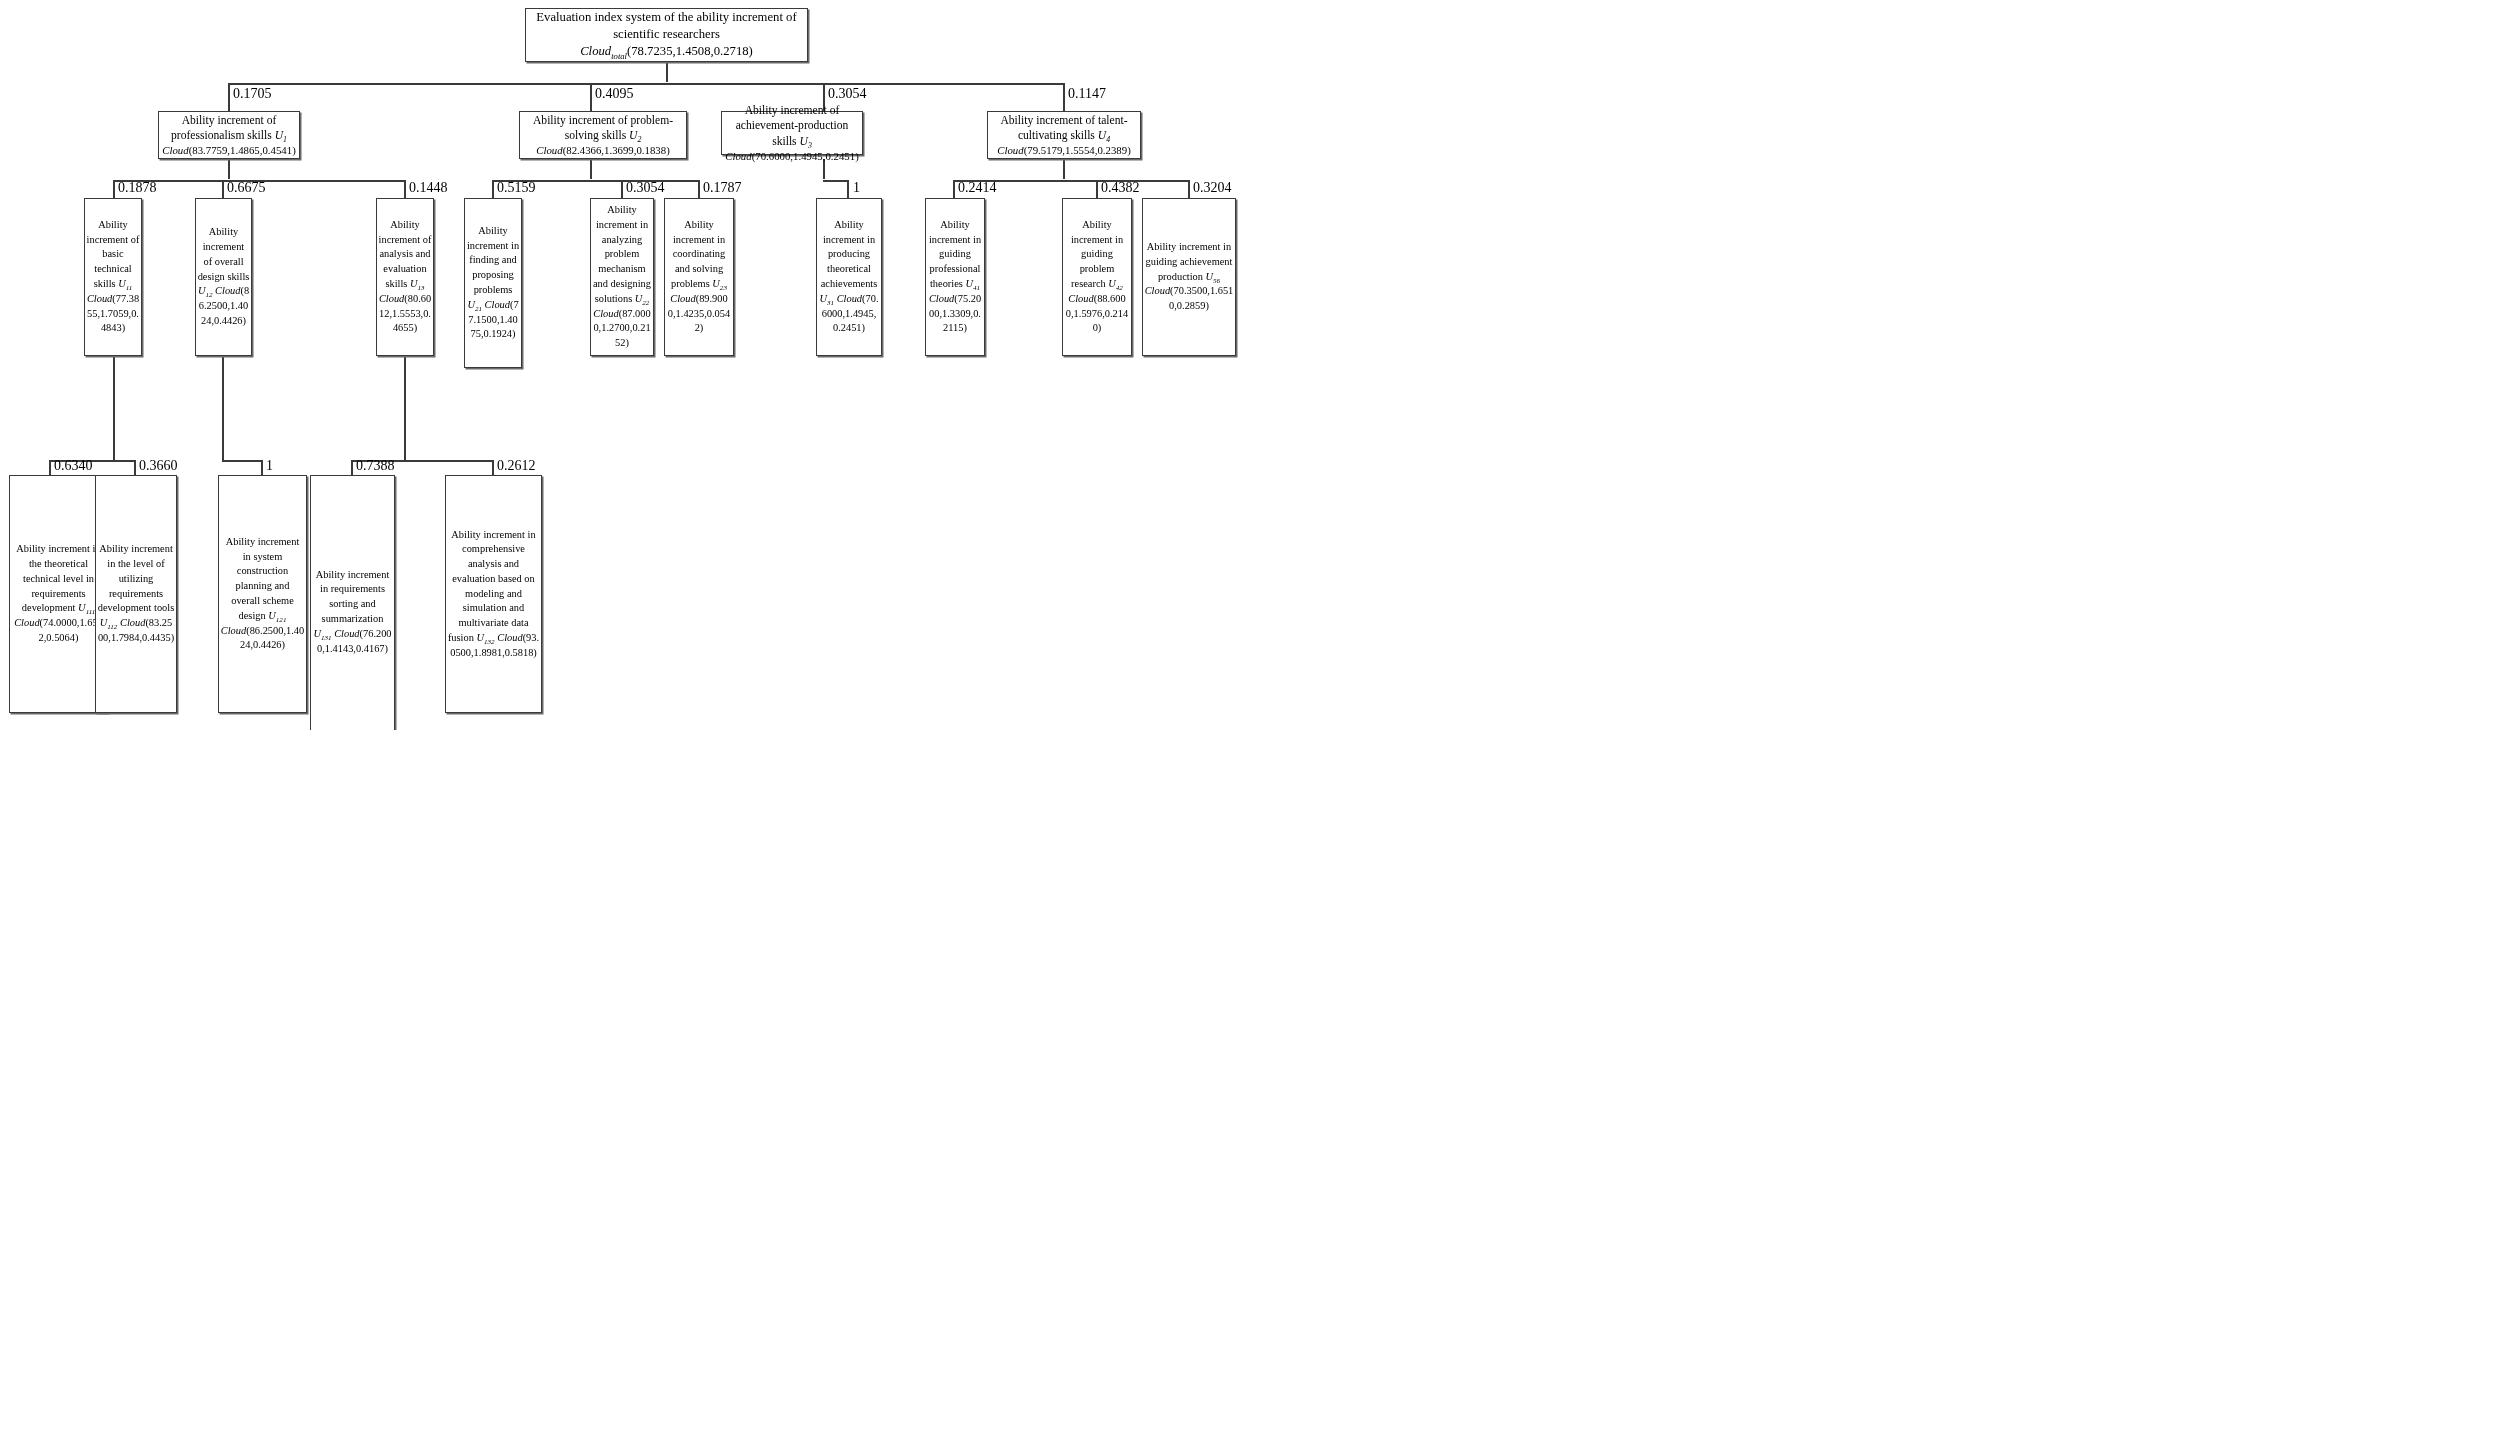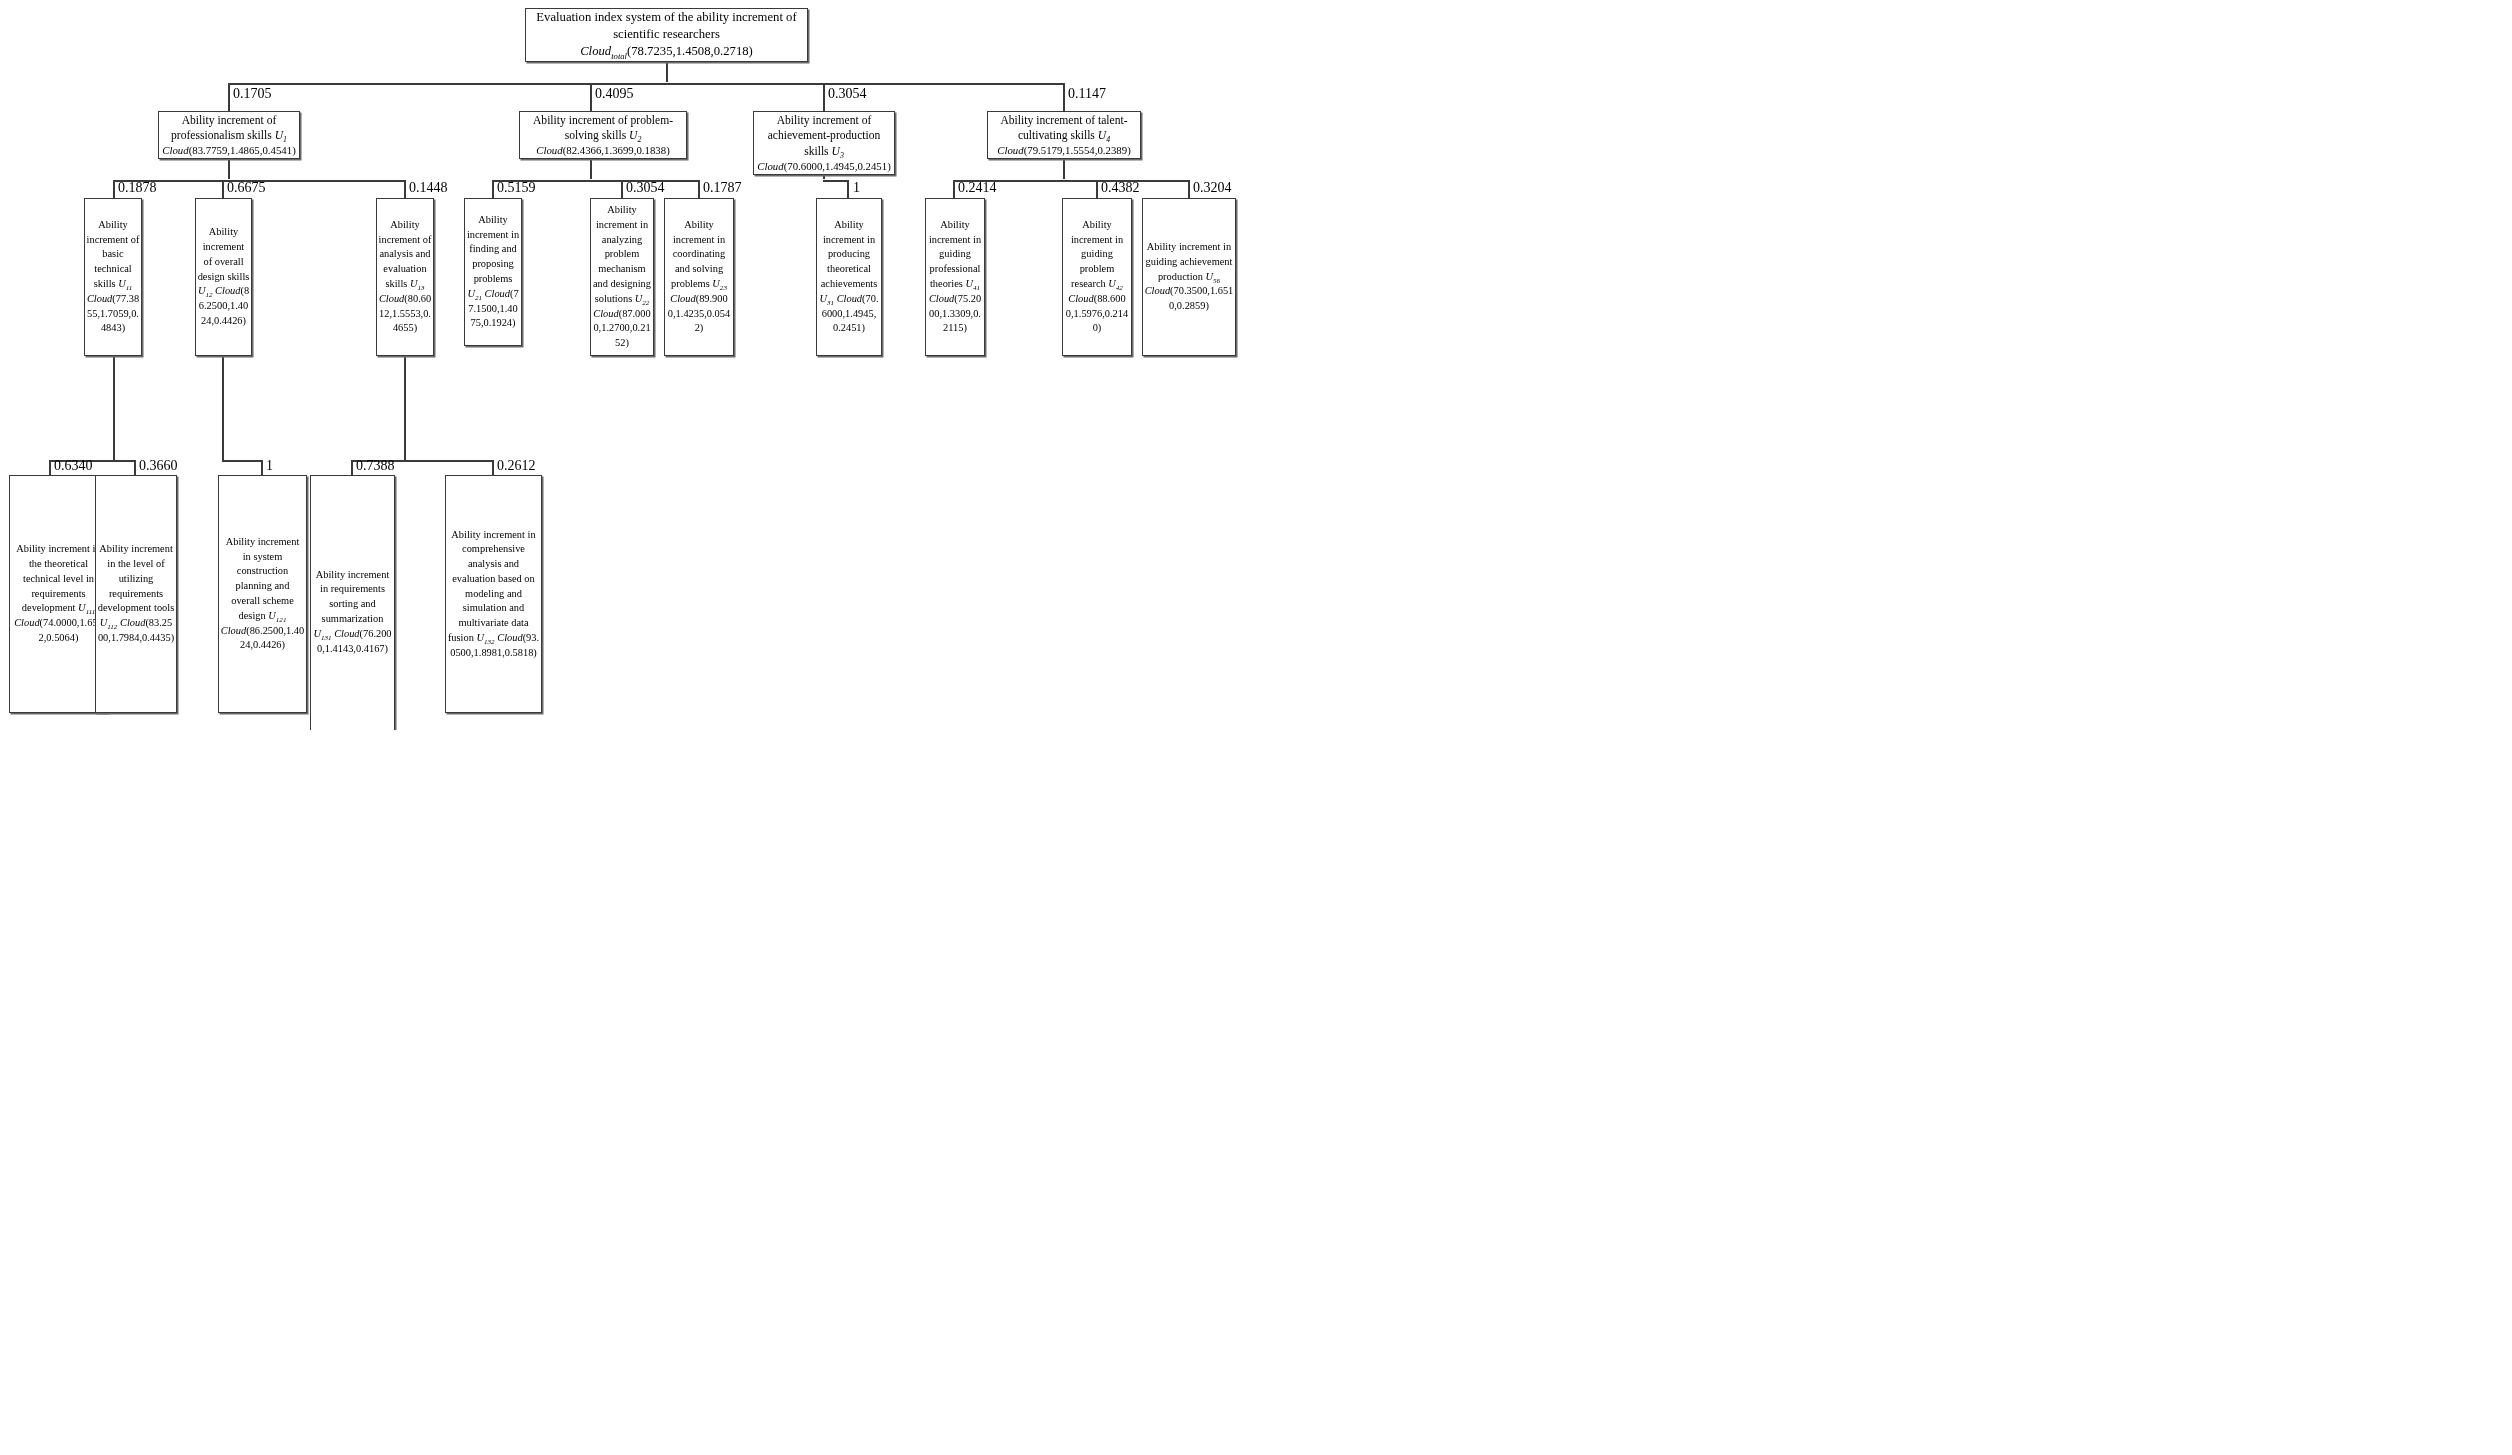--- a/index.html
+++ b/index.html
@@ -129,21 +129,21 @@
   </div>
 
   <div class="node fs-l2" style="left:519px;top:111px;width:168px;height:48px">
     <div>
       <span>Ability increment of problem-solving skills</span>
       <i class="sym"><span>U</span><sub>2</sub></i>
       <span class="cl"><i class="cw"><span>Cloud</span></i><span>(82.4366,1.3699,0.1838)</span></span>
     </div>
   </div>
 
-  <div class="node fs-l2" style="left:753px;top:111px;width:142px;height:64px">
+  <div class="node fs-l2" style="left:721px;top:111px;width:142px;height:44px">
     <div>
       <span>Ability increment of achievement-production skills</span>
       <i class="sym"><span>U</span><sub>3</sub></i>
       <span class="cl"><i class="cw"><span>Cloud</span></i><span>(70.6000,1.4945,0.2451)</span></span>
     </div>
   </div>
 
   <div class="node fs-l2" style="left:987px;top:111px;width:154px;height:48px">
     <div>
       <span>Ability increment of talent-cultivating skills</span>
@@ -169,21 +169,21 @@
   </div>
 
   <div class="node fs-l34" style="left:376px;top:198px;width:58px;height:158px">
     <div>
       <span>Ability increment of analysis and evaluation skills</span>
       <i class="sym"><span>U</span><sub>13</sub></i>
       <i class="cw"><span>Cloud</span></i><span class="ba">(80.6012,1.5553,0.4655)</span>
     </div>
   </div>
 
-  <div class="node fs-l34" style="left:464px;top:198px;width:58px;height:148px">
+  <div class="node fs-l34" style="left:464px;top:198px;width:58px;height:170px">
     <div>
       <span>Ability increment in finding and proposing problems</span>
       <i class="sym"><span>U</span><sub>21</sub></i>
       <i class="cw"><span>Cloud</span></i><span class="ba">(77.1500,1.4075,0.1924)</span>
     </div>
   </div>
 
   <div class="node fs-l34" style="left:590px;top:198px;width:64px;height:158px">
     <div>
       <span>Ability increment in analyzing problem mechanism and designing solutions</span>

